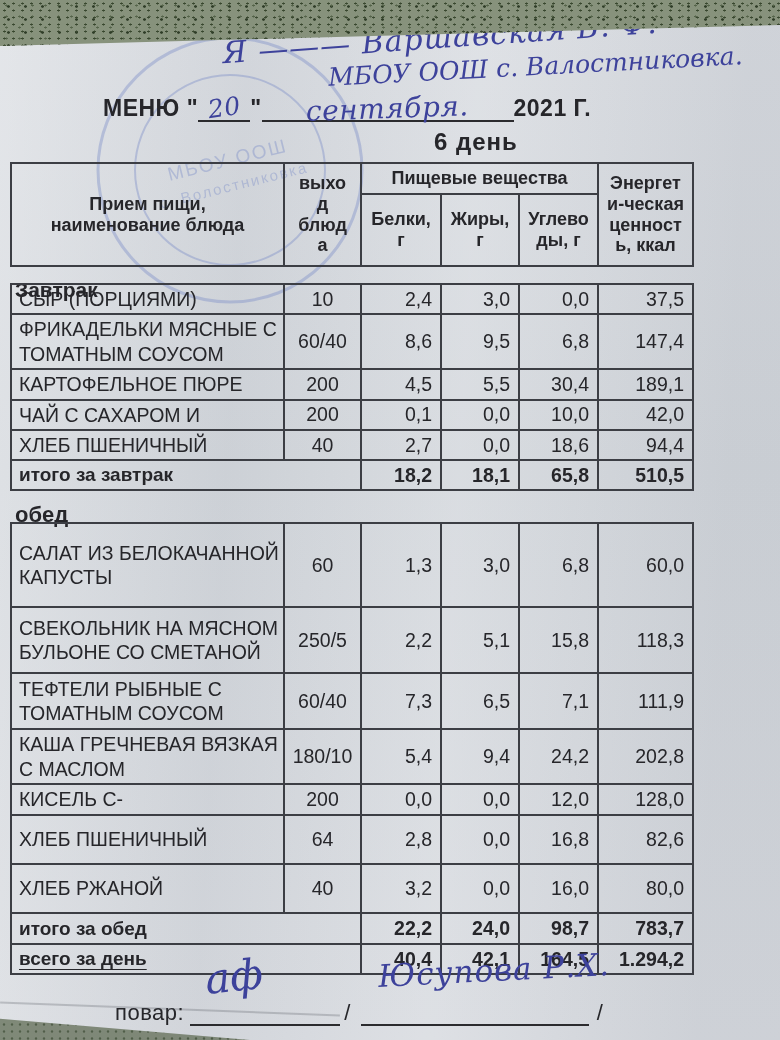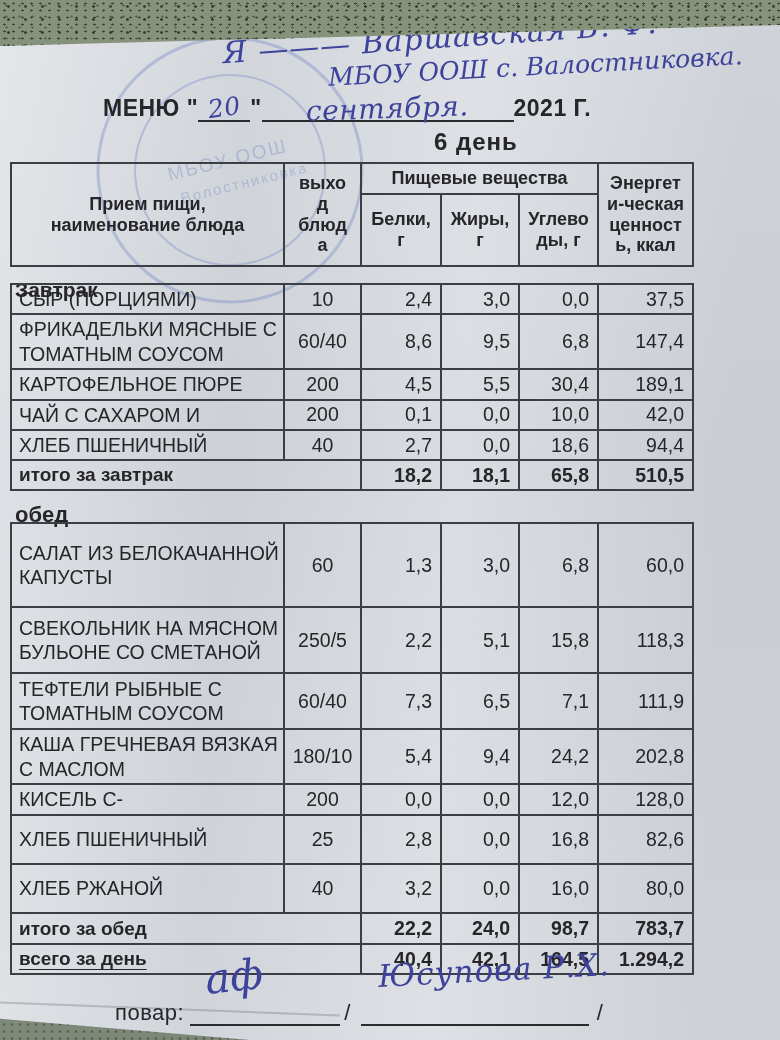--- a/index.html
+++ b/index.html
@@ -267,21 +267,21 @@
     <tr class="rh31">
       <td class="name">КИСЕЛЬ С-</td>
       <td class="out">200</td>
       <td class="num">0,0</td>
       <td class="num">0,0</td>
       <td class="num">12,0</td>
       <td class="num">128,0</td>
     </tr>
     <tr class="rh49">
       <td class="name">ХЛЕБ ПШЕНИЧНЫЙ</td>
-      <td class="out">25</td>
+      <td class="out">64</td>
       <td class="num">2,8</td>
       <td class="num">0,0</td>
       <td class="num">16,8</td>
       <td class="num">82,6</td>
     </tr>
     <tr class="rh49">
       <td class="name">ХЛЕБ РЖАНОЙ</td>
       <td class="out">40</td>
       <td class="num">3,2</td>
       <td class="num">0,0</td>

